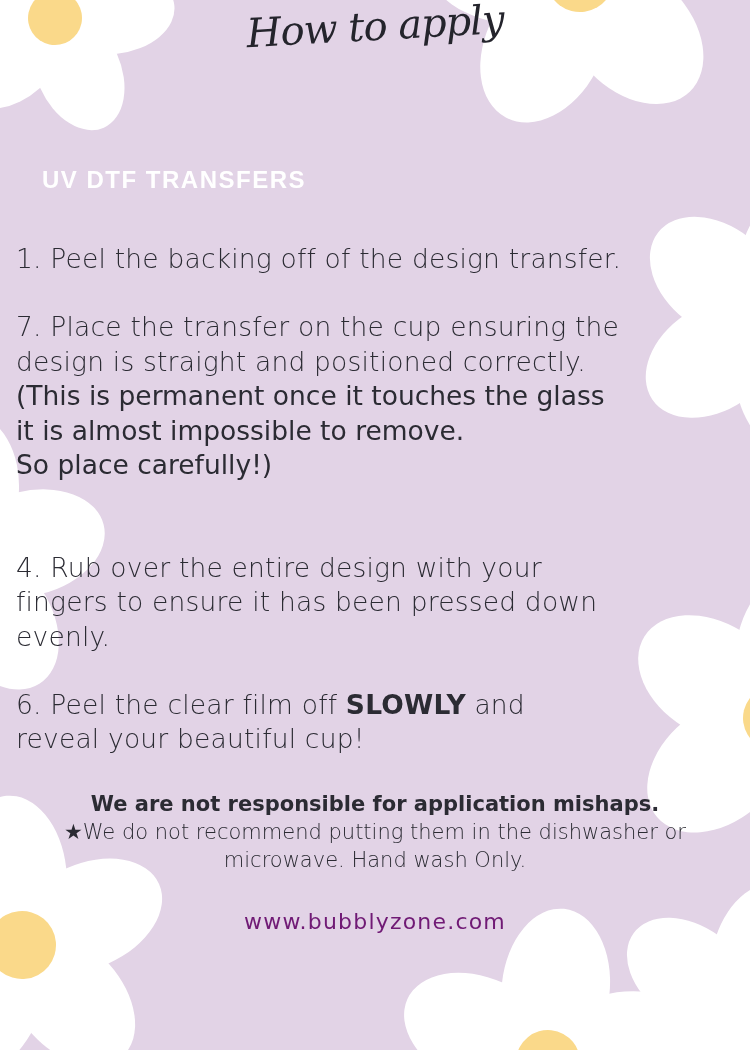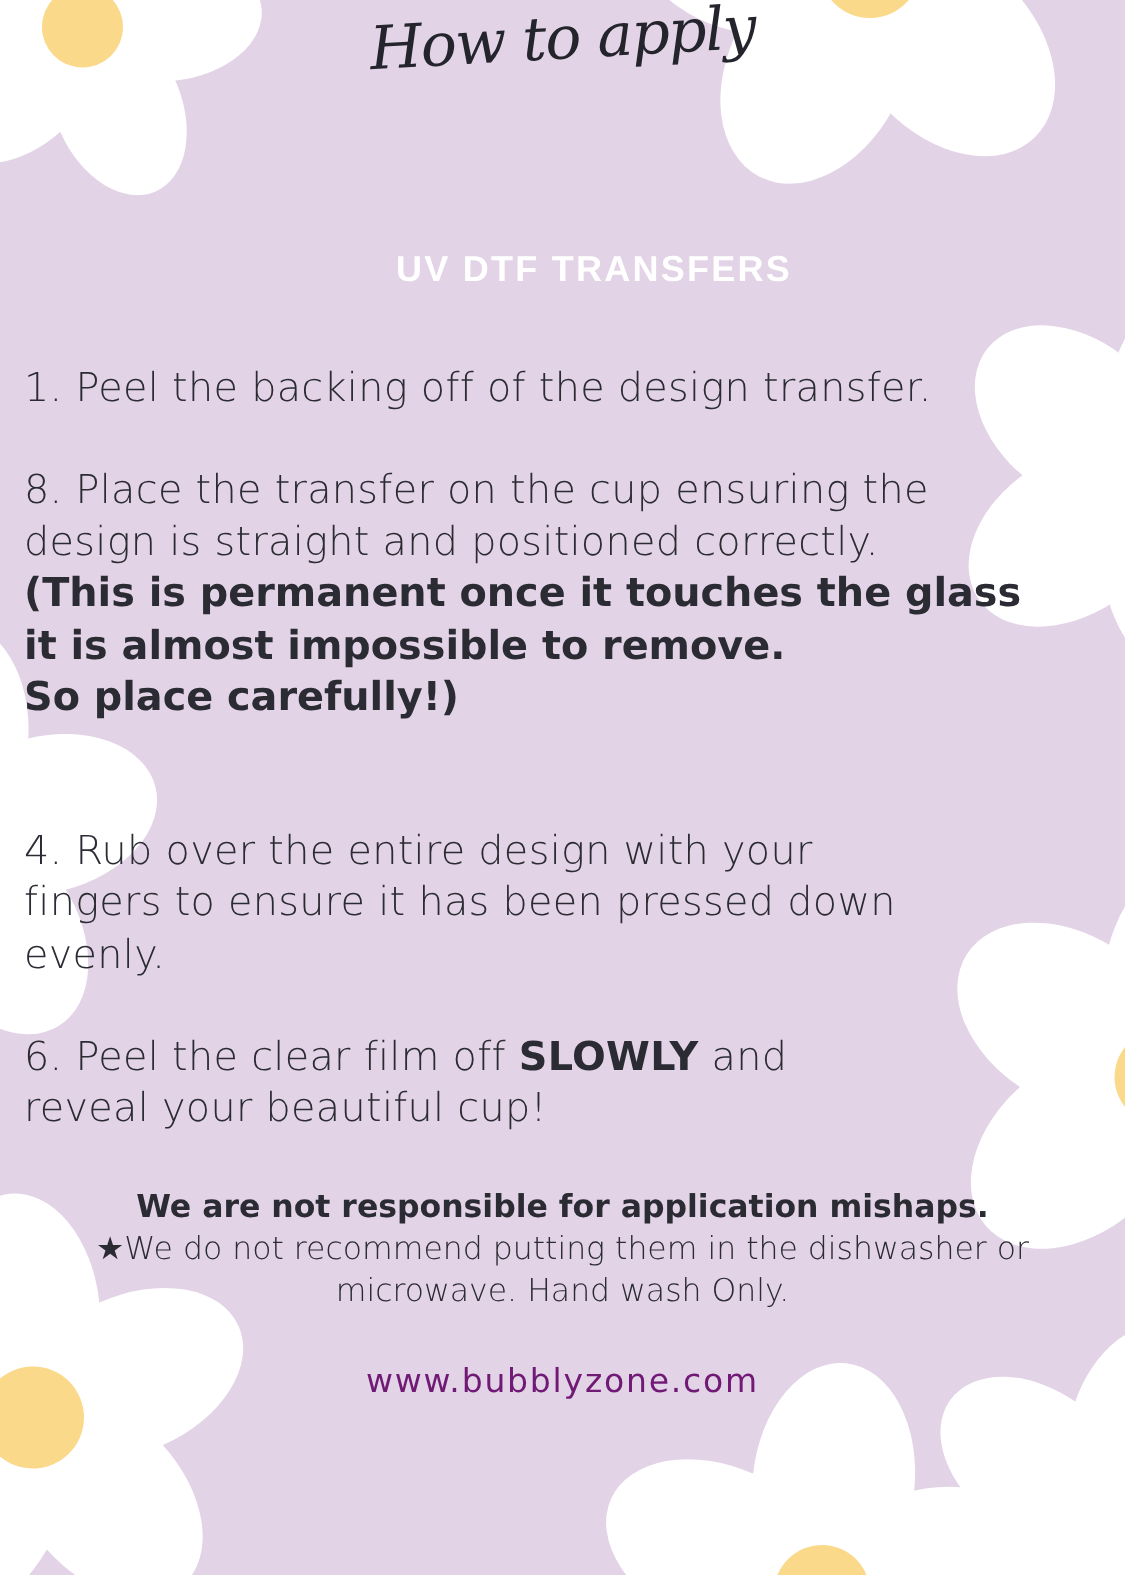--- a/index.html
+++ b/index.html
@@ -64,21 +64,21 @@
     transform: rotate(-3.2deg);
     white-space: nowrap;
     z-index: 3;
   }
 
   .headline {
     position: absolute;
     left: 0;
     right: 0;
     top: 168px;
-    text-align: center;
+    text-align: left;
     font-family: "Liberation Sans Narrow", "Liberation Sans", sans-serif;
     font-weight: 700;
     font-size: 59px;
     line-height: 1.0;
     color: #ffffff;
     letter-spacing: 1.5px;
     white-space: nowrap;
     z-index: 2;
     padding-left: 42px;
   }
@@ -92,21 +92,21 @@
     font-family: "DejaVu Sans", sans-serif;
     font-weight: 300;
     font-size: 26.5px;
     line-height: 1.30;
     color: #2b2b33;
     letter-spacing: 0.2px;
     white-space: pre-line;
   }
 
   .step.bold {
-    font-weight: 700;
+    font-weight: 400;
     letter-spacing: 0px;
   }
 
   .step-gap { height: 34px; }
 
   .strong-inline { font-weight: 700; }
 
   
   .footer {
     padding: 0 14px;
@@ -208,21 +208,21 @@
     <div class="header">
       <div class="script-title" style="font-size: 40px;">How to apply</div>
       <div class="headline" style="font-size: 24px;">UV DTF TRANSFERS</div>
     </div>
 
     <div class="steps">
 
       <div class="step">1. Peel the backing off of the design transfer.</div>
       <div class="step-gap"></div>
 
-      <div class="step">8. Place the transfer on the cup ensuring the
+      <div class="step">7. Place the transfer on the cup ensuring the
 design is straight and positioned correctly.</div>
       <div class="step bold">(This is permanent once it touches the glass
 it is almost impossible to remove.
 So place carefully!)</div>
       <div class="step-gap"></div>
 
       <div class="step-gap"></div>
 
       <div class="step">4. Rub over the entire design with your
 fingers to ensure it has been pressed down

